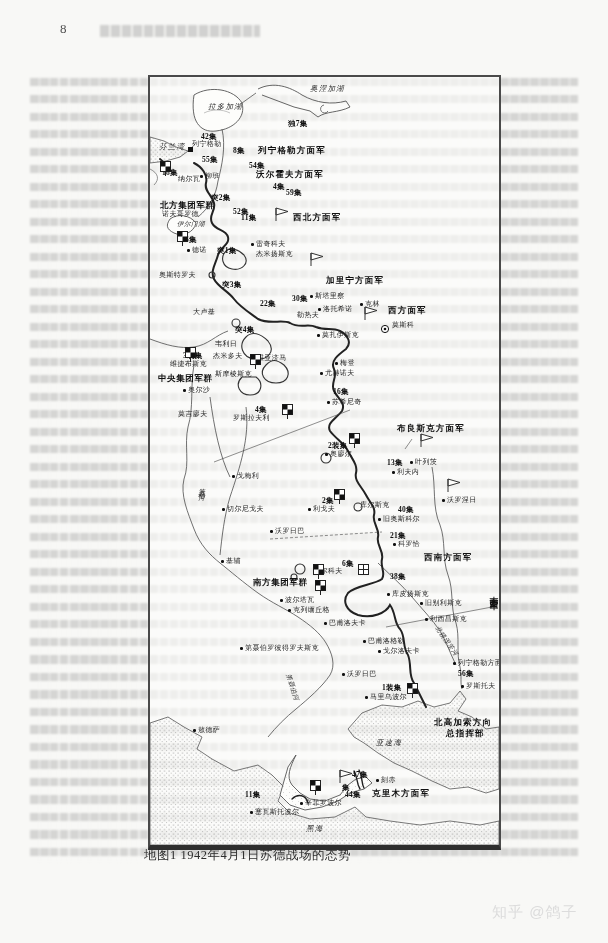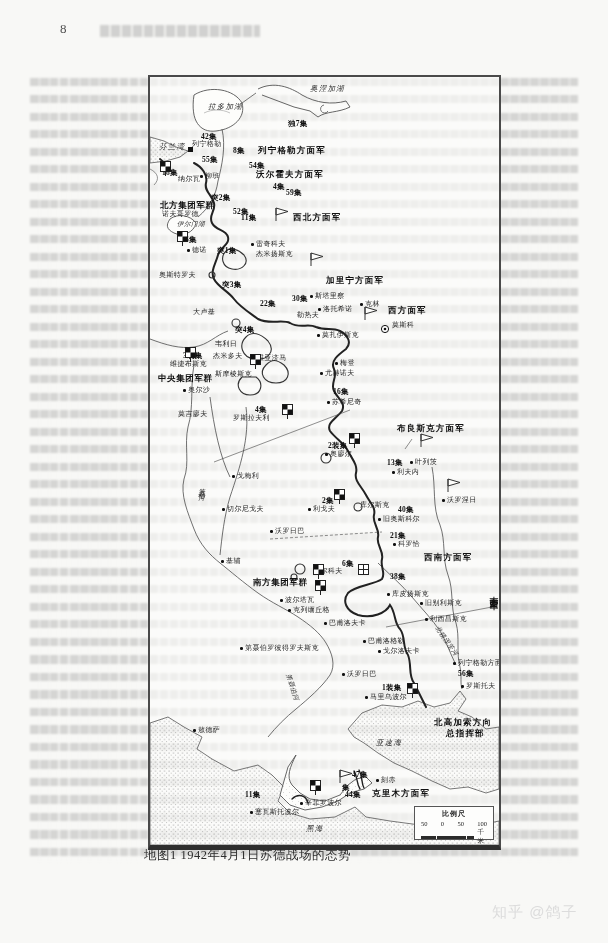--- a/index.html
+++ b/index.html
@@ -403,31 +403,18 @@
           </svg></div>
         <div class="icn" style="left: 222px; top: 243px;"><svg width="10" height="10">
             <circle cx="5" cy="5" r="3.6" fill="#fff" stroke="#111" stroke-width="1"></circle>
             <circle cx="5" cy="5" r="1.3" fill="#111"></circle>
           </svg></div>
         <div class="icn" style="left: 29px; top: 62px;"><svg width="7" height="7">
             <rect x="1" y="1" width="5" height="5" fill="#111"></rect>
           </svg></div>
       </div>
 
-    <div class="scalebar">
-      <div class="sb-title">比例尺</div>
-      <div class="sb-ticks" id="sb-ticks">
-          <span>50</span>
-          <span>0</span>
-          <span>50</span>
-          <span>100</span>
-        </div>
-      <div class="sb-row">
-        <div class="sb-bar"></div>
-        <span class="sb-unit">千米</span>
-      </div>
-    </div>
   </div>
 
   <div class="caption">地图1 1942年4月1日苏德战场的态势</div>
   <div class="watermark">知乎 @鸽子</div>
 
 </div>
 
 </body></html>

